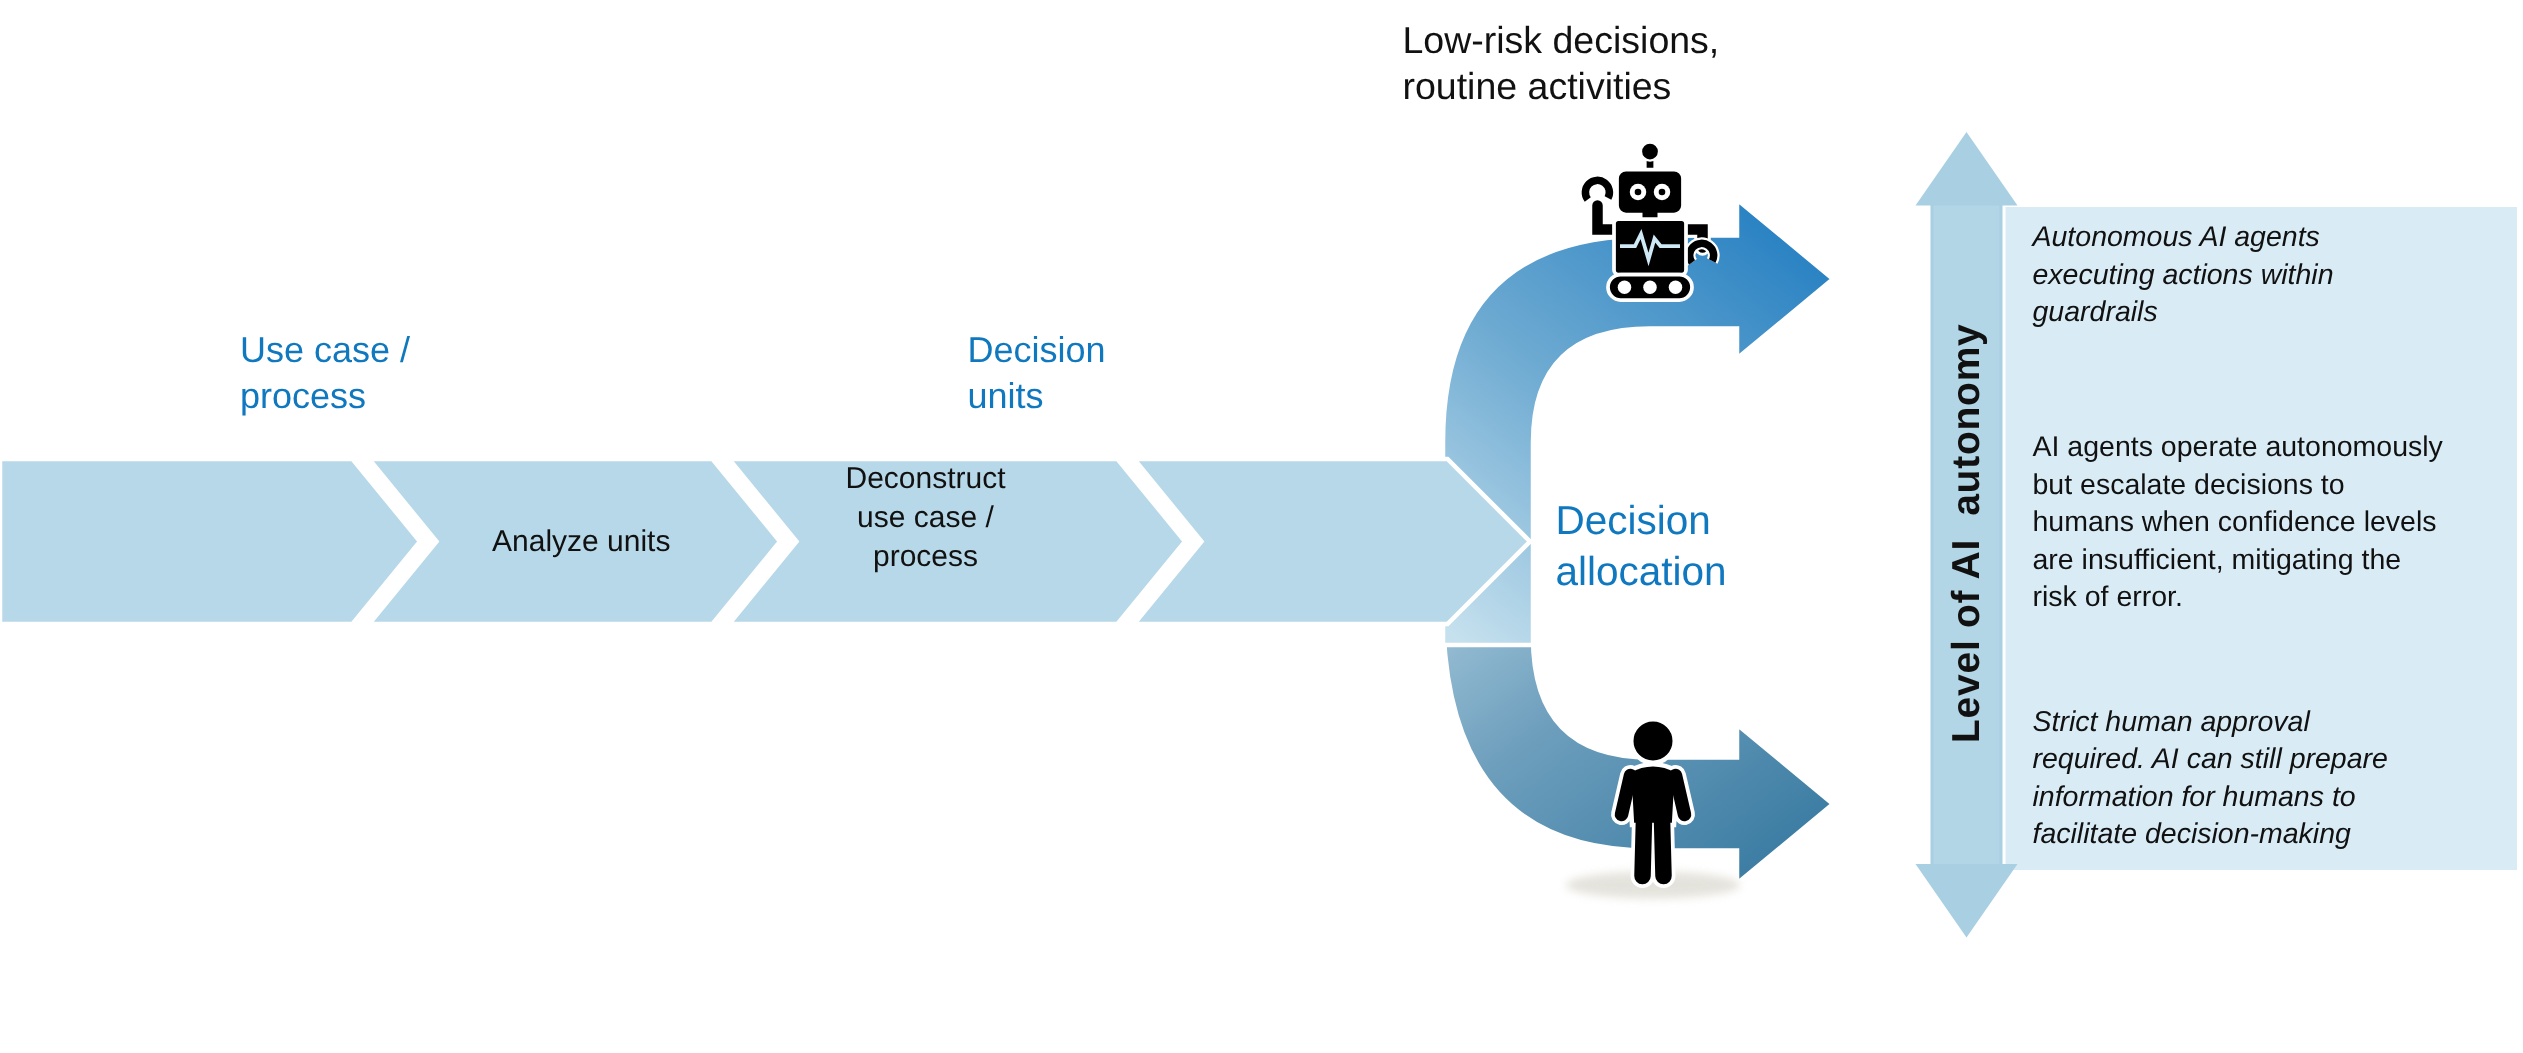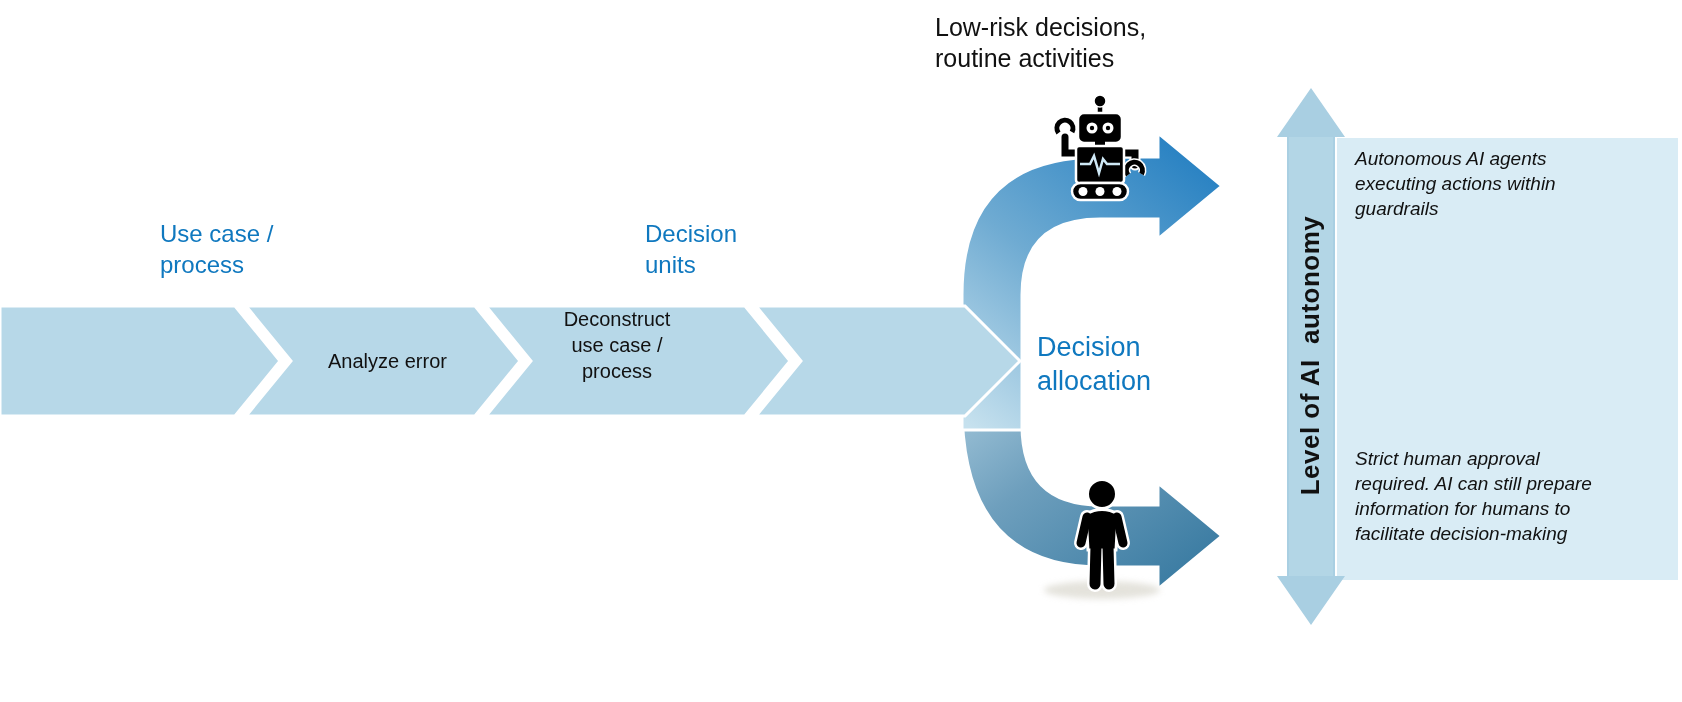--- a/index.html
+++ b/index.html
@@ -86,29 +86,30 @@
       <path d="M38,66 L39,104" stroke="#fff" stroke-width="16" stroke-linecap="round"></path>
       <path d="M16,34 Q32,25 48,34 L46,70 H18 Z" fill="#000" stroke="#fff" stroke-width="3"></path>
       <path d="M17,37 L11,63" stroke="#000" stroke-width="9" stroke-linecap="round"></path>
       <path d="M47,37 L53,63" stroke="#000" stroke-width="9" stroke-linecap="round"></path>
       <path d="M26,66 L25,104" stroke="#000" stroke-width="11" stroke-linecap="round"></path>
       <path d="M38,66 L39,104" stroke="#000" stroke-width="11" stroke-linecap="round"></path>
       <circle cx="32" cy="14" r="14.5" fill="#000" stroke="#fff" stroke-width="3"></circle>
     </g>
   </svg>
 
-  <div class="abs chevron-text" style="left:300px;top:348px;width:175px">Analyze error</div>
+  <div class="abs chevron-text" style="left:300px;top:348px;width:175px">Analyze units</div>
   <div class="abs chevron-text" style="left:532px;top:306px;width:170px">Deconstruct<br>use case /<br>process</div>
 
   <div class="abs blue-label" style="left:160px;top:218px">Use case /<br>process</div>
   <div class="abs blue-label" style="left:645px;top:218px">Decision<br>units</div>
   <div class="abs blue-label big" style="left:1037px;top:330px">Decision<br>allocation</div>
 
   <div class="abs italic-label" style="left:935px;top:12px">Low-risk decisions,<br>routine activities</div>
 
   <div class="abs axis-wrap">
     <span class="axis-label">Level of AI  autonomy</span>
   </div>
 
   <div class="abs panel-text italic" style="left:1355px;top:146px;width:320px">Autonomous AI agents<br>executing actions within<br>guardrails</div>
-  <div class="abs panel-text italic" style="left:1355px;top:446px;width:320px">Strict human approval<br>required. AI can still prepare<br>information for humans to<br>facilitate decision-making</div>
+  <div class="abs panel-text" style="left:1355px;top:286px;width:325px">AI agents operate autonomously<br>but escalate decisions to<br>humans when confidence levels<br>are insufficient, mitigating the<br>risk of error.</div>
+  <div class="abs panel-text italic" style="left:1355px;top:469px;width:320px">Strict human approval<br>required. AI can still prepare<br>information for humans to<br>facilitate decision-making</div>
 
 </div>
 
 </body></html>

